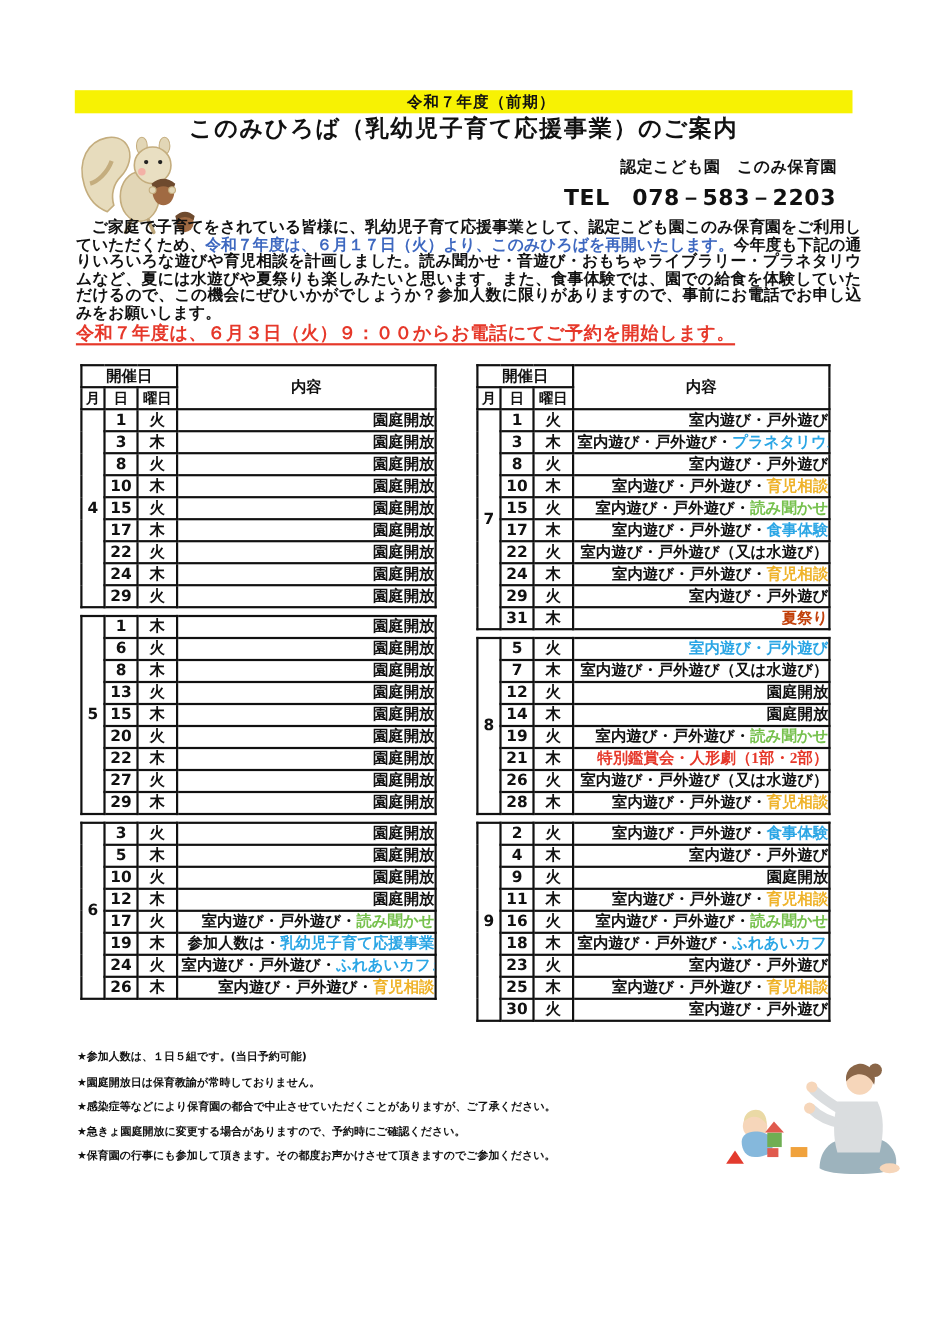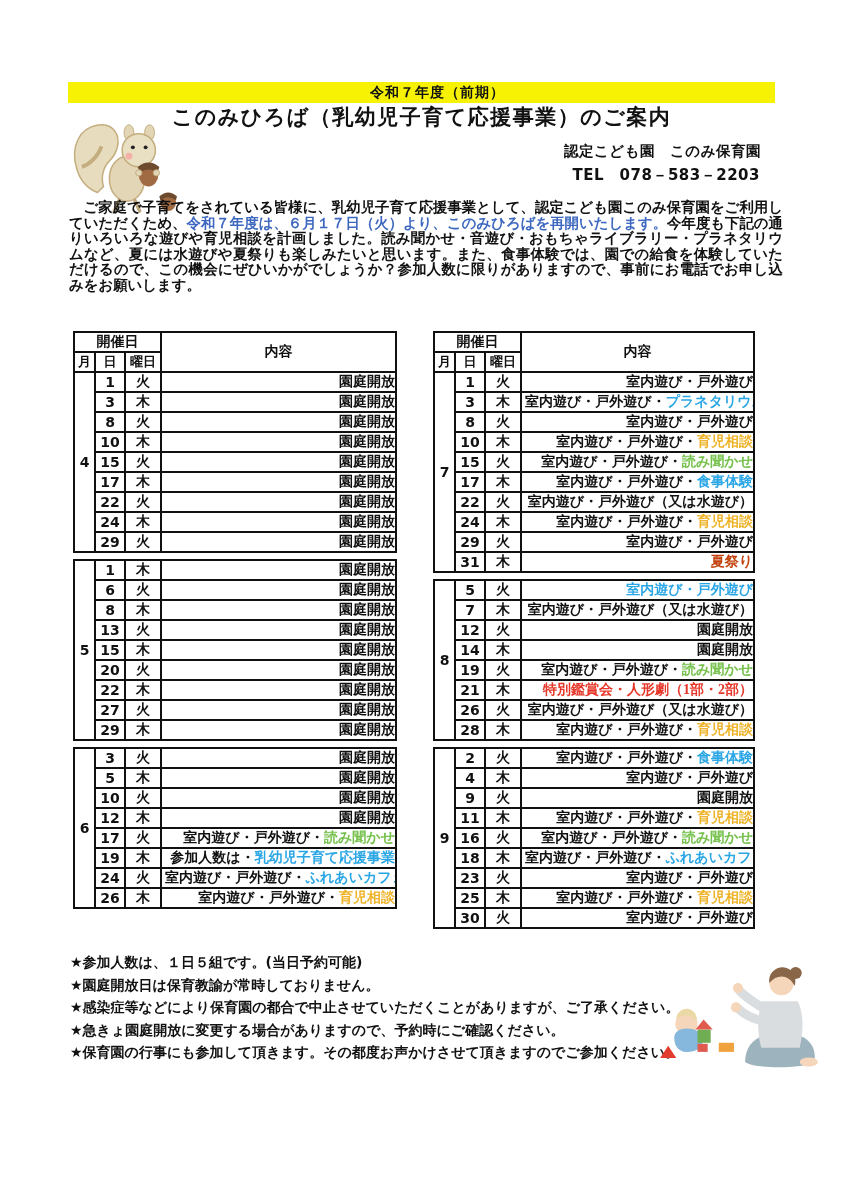--- a/index.html
+++ b/index.html
@@ -8,21 +8,21 @@
   .page { position:relative; width:849px; height:1200px; background:#ffffff; color:#111; overflow:hidden; margin:0 auto; }
 
   .banner { position:absolute; left:68px; top:82px; width:707px; height:21px;
             background:#f7f203; display:flex; align-items:center; justify-content:center;padding-left:32px; }
   .banner span { font-size:14px; font-weight:bold; letter-spacing:1px; }
 
   .title { position:absolute; left:68px; top:103px; width:707px; text-align:center;
            font-size:21px; font-weight:bold; letter-spacing:1.5px; }
 
   .org { position:absolute; right:88px; top:142px; font-size:14.5px; font-weight:bold; letter-spacing:0.5px; }
-  .tel { position:absolute; right:89px; top:166px; font-size:15px; font-weight:bold; letter-spacing:0.5px; }
+  .tel { position:absolute; right:89px; top:166px; font-size:20px; font-weight:bold; letter-spacing:0.5px; }
 
   .squirrel { position:absolute; left:68px; top:116px; width:118px; height:98px; }
   .family   { position:absolute; left:652px; top:960px; width:172px; height:118px; }
 
   .intro { position:absolute; left:69px; top:200px; width:714px;
            font-size:14.4px; line-height:15.6px; font-weight:bold; text-align:justify; }
   .intro .hl { color:#3e68c0; text-underline-offset:2px; }
 
   .notice { position:absolute; left:69px; top:292px; font-size:16.5px; font-weight:bold;
             color:#e6382a; text-decoration:underline; text-decoration-thickness:2px; text-underline-offset:4px;
@@ -38,21 +38,21 @@
   .sched col.c-d { width:30px; }
   .sched col.c-w { width:36px; }
   .sched th, .sched td { border:2px solid #111; font-weight:bold; font-size:14px; padding:0; overflow:hidden; }
   .sched th { height:19px; text-align:center; }
   .sched tr.h2 th { height:15px; font-size:13px; }
   .sched td { height:19px; }
   .sched td.mon, .sched td.num, .sched td.dow { text-align:center; }
   .sched td.content { text-align:right; padding-left:3px; white-space:nowrap;font-family:Liberation Serif, serif; }
 
   .notes { position:absolute; left:70px; top:951px; }
-  .note { font-size:14px; font-weight:bold; line-height:22.6px; white-space:nowrap; }
+  .note { font-size:10px; font-weight:bold; line-height:22.6px; white-space:nowrap; }
 </style>
 </head>
 <body>
 
 <div class="page">
 
   <div class="banner" style="background: rgb(247, 242, 3);">
     <span>令和７年度（前期）</span>
   </div>
 
@@ -75,20 +75,21 @@
     <circle cx="90" cy="58" r="3.2" fill="#e2d6b6" stroke="#c4ad7e"></circle>
     <ellipse cx="102" cy="88" rx="8" ry="9" fill="#a06a42"></ellipse>
     <path d="M93,82 Q102,74 111,82 L110,86 Q102,80 94,86 Z" fill="#6e4a2e"></path>
   </svg>
 
   <div class="org">認定こども園　このみ保育園</div>
   <div class="tel">TEL　078－583－2203</div>
 
   <p class="intro"><span>　ご家庭で子育てをされている皆様に、乳幼児子育て応援事業として、認定こども園このみ保育園をご利用していただくため、</span><span class="hl" style="color: rgb(62, 104, 192);">令和７年度は、６月１７日（火）より、このみひろばを再開いたします。</span><span>今年度も下記の通りいろいろな遊びや育児相談を計画しました。読み聞かせ・音遊び・おもちゃライブラリー・プラネタリウムなど、夏には水遊びや夏祭りも楽しみたいと思います。また、食事体験では、園での給食を体験していただけるので、この機会にぜひいかがでしょうか？参加人数に限りがありますので、事前にお電話でお申し込みをお願いします。</span></p>
 
+  <div class="notice" style="color: rgb(230, 56, 42);">令和７年度は、６月３日（火）９：００からお電話にてご予約を開始します。</div>
 
   <div class="col left" id="col-left">
       <table class="sched">
         <colgroup>
           <col class="c-m">
           <col class="c-d">
           <col class="c-w">
           <col>
         </colgroup>
         <thead>

